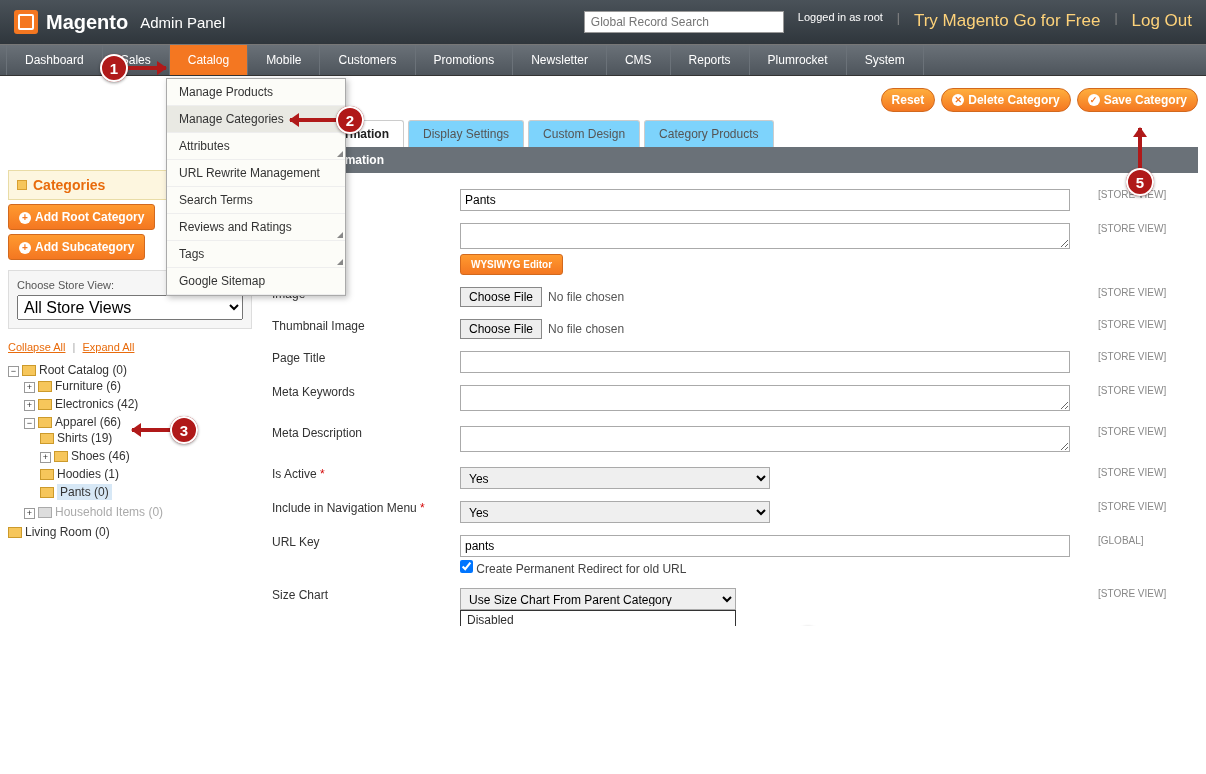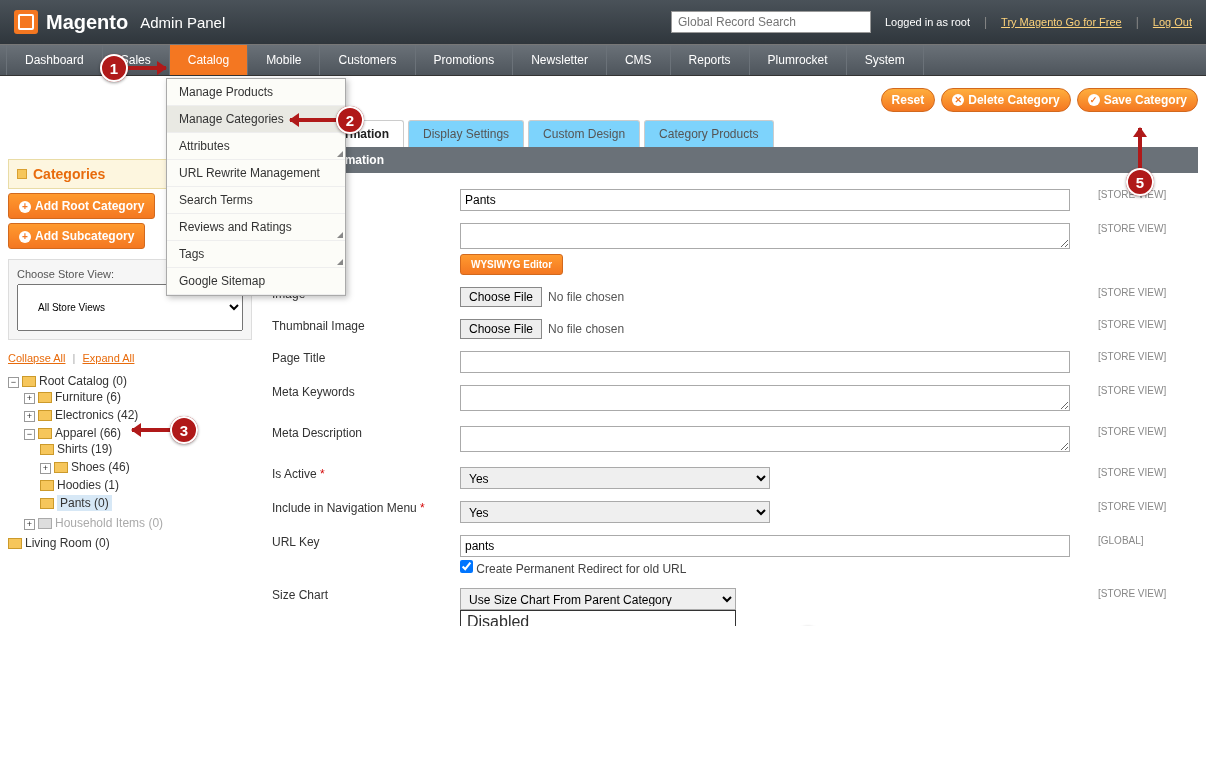--- a/index.html
+++ b/index.html
@@ -6,23 +6,23 @@
 body { font-family: Arial, Helvetica, sans-serif; font-size: 12px; background: #fff; color: #2f2f2f; }
 
 
 .header { background: linear-gradient(#4a5259,#2f363c); height: 44px; display: flex; align-items: center; padding: 0 14px; }
 .logo { display: flex; align-items: center; gap: 8px; }
 .logo-mark { width: 24px; height: 24px; background: #f47721; border-radius: 3px; position: relative; }
 .logo-mark::after { content:''; position:absolute; inset:4px; border:2px solid #fff; border-radius:2px; }
 .logo-text { color:#fff; font-size:20px; font-weight:normal; }
 .logo-text b { font-weight:bold; }
 .logo-sub { color:#fff; font-size:15px; margin-left:4px; }
-.header-right { margin-left:auto; display:flex; align-items:center; gap:14px; }
+.header-right { margin-left:auto; display:flex; gap:14px; }
 .global-search { width:200px; height:22px; padding:2px 6px; font-size:12px; border:1px solid #999; }
-.header-link { color:#fdd27a; text-decoration:underline; font-size:11px; }
+.header-link { color:#fdd27a; font-size:17px; }
 .header-text { color:#fff; font-size:11px; }
 .header-sep { color:#888; }
 
 
 .nav { background: linear-gradient(#6a7178,#4e555c); height:32px; display:flex; align-items:stretch; padding:0 6px; border-top:1px solid #777; border-bottom:1px solid #333; position:relative; }
 .nav-item { color:#fff; padding:0 18px; display:flex; align-items:center; font-size:12px; cursor:pointer; border-right:1px solid #6b7279; position:relative; }
 .nav-item.active { background:#f47721; }
 .nav-item:first-child { border-left:1px solid #6b7279; }
 
 
@@ -36,21 +36,21 @@
 .sidebar { width:244px; flex-shrink:0; }
 .content { flex:1; min-width:0; padding-left:8px; }
 
 
 .panel-title { background:#fdf6df; border:1px solid #e9dca6; padding:6px 8px; font-weight:bold; color:#e86b0c; font-size:14px; display:flex; align-items:center; gap:6px; }
 .panel-title .sq { width:10px; height:10px; background:#f6c65b; border:1px solid #d9a030; }
 .orange-btn { display:block; background:linear-gradient(#ff9a2f,#f47721); color:#fff; border:1px solid #d2691e; border-radius:3px; padding:5px 10px; font-size:12px; font-weight:bold; margin-top:4px; text-align:left; cursor:pointer; }
 .orange-btn .plus { display:inline-block; width:12px; height:12px; border-radius:50%; background:#fff; color:#f47721; text-align:center; line-height:12px; font-size:10px; margin-right:4px; }
 .store-box { margin-top:10px; background:#f6f6f6; border:1px solid #ddd; padding:8px; }
 .store-box label { display:block; font-size:11px; color:#555; margin-bottom:4px; }
-.store-box select { width:100%; font-size:10px; padding:16px; }
+.store-box select { width:100%; font-size:16px; padding:2px; }
 .collapse-row { margin:12px 0 8px; font-size:11px; }
 .collapse-row a { color:#e86b0c; text-decoration:underline; }
 .collapse-row .sep { color:#aaa; margin:0 4px; }
 .tree { font-size:12px; color:#333; }
 .tree ul { list-style:none; padding-left:16px; }
 .tree li { padding:2px 0; white-space:nowrap; }
 .tree .toggle { display:inline-block; width:11px; height:11px; border:1px solid #999; text-align:center; line-height:9px; font-size:9px; margin-right:3px; background:#fff; cursor:pointer; }
 .tree .folder { display:inline-block; width:14px; height:11px; background:#f6c65b; border:1px solid #cc9a2b; margin-right:3px; vertical-align:middle; }
 .tree .folder.gray { background:#ddd; border-color:#aaa; }
 .tree li.selected > .label { background:#d7e8f6; padding:1px 3px; }
@@ -84,21 +84,21 @@
 .form-field .filebtn { border:1px solid #888; background:#eee; padding:2px 8px; font-size:12px; cursor:pointer; }
 .form-field .filetext { margin-left:6px; color:#555; }
 .scope { width:100px; text-align:left; color:#888; font-size:10px; padding-right:8px; }
 .wysiwyg { display:inline-block; background:linear-gradient(#ff9a2f,#f47721); color:#fff; font-weight:bold; border:1px solid #d2691e; border-radius:3px; padding:4px 10px; font-size:10px; margin-top:2px; cursor:pointer; }
 .chk-row { margin-top:3px; font-size:12px; color:#444; }
 
 
 .sizechart-field { position:relative; }
 .sizechart-select { width:276px !important; }
 .listbox { position:absolute; left:0; top:22px; width:276px; border:1px solid #333; background:#fff; z-index:50; }
-.listbox div { padding:2px 6px; font-size:16px; cursor:pointer; }
+.listbox div { padding:2px 6px; font-size:12px; cursor:pointer; }
 .listbox div.sel { background:#2a6fd6; color:#fff; }
 
 
 .callout { position:absolute; width:28px; height:28px; border-radius:50%; background:#b01919; color:#fff; font-weight:bold; font-size:15px; display:flex; align-items:center; justify-content:center; z-index:200; box-shadow:0 0 0 2px #fff inset, 0 1px 3px rgba(0,0,0,.4); }
 .arrow { position:absolute; height:4px; background:#b01919; z-index:199; }
 .arrow::after { content:''; position:absolute; right:-1px; top:-5px; width:0; height:0; border-left:10px solid #b01919; border-top:7px solid transparent; border-bottom:7px solid transparent; }
 .arrow.left::after { left:-1px; right:auto; border-left:none; border-right:10px solid #b01919; }
 .arrow.vert { width:4px; height:auto; }
 .arrow.vert::after { top:-1px; left:-5px; right:auto; border-left:7px solid transparent; border-right:7px solid transparent; border-bottom:10px solid #b01919; border-top:none; }
 

